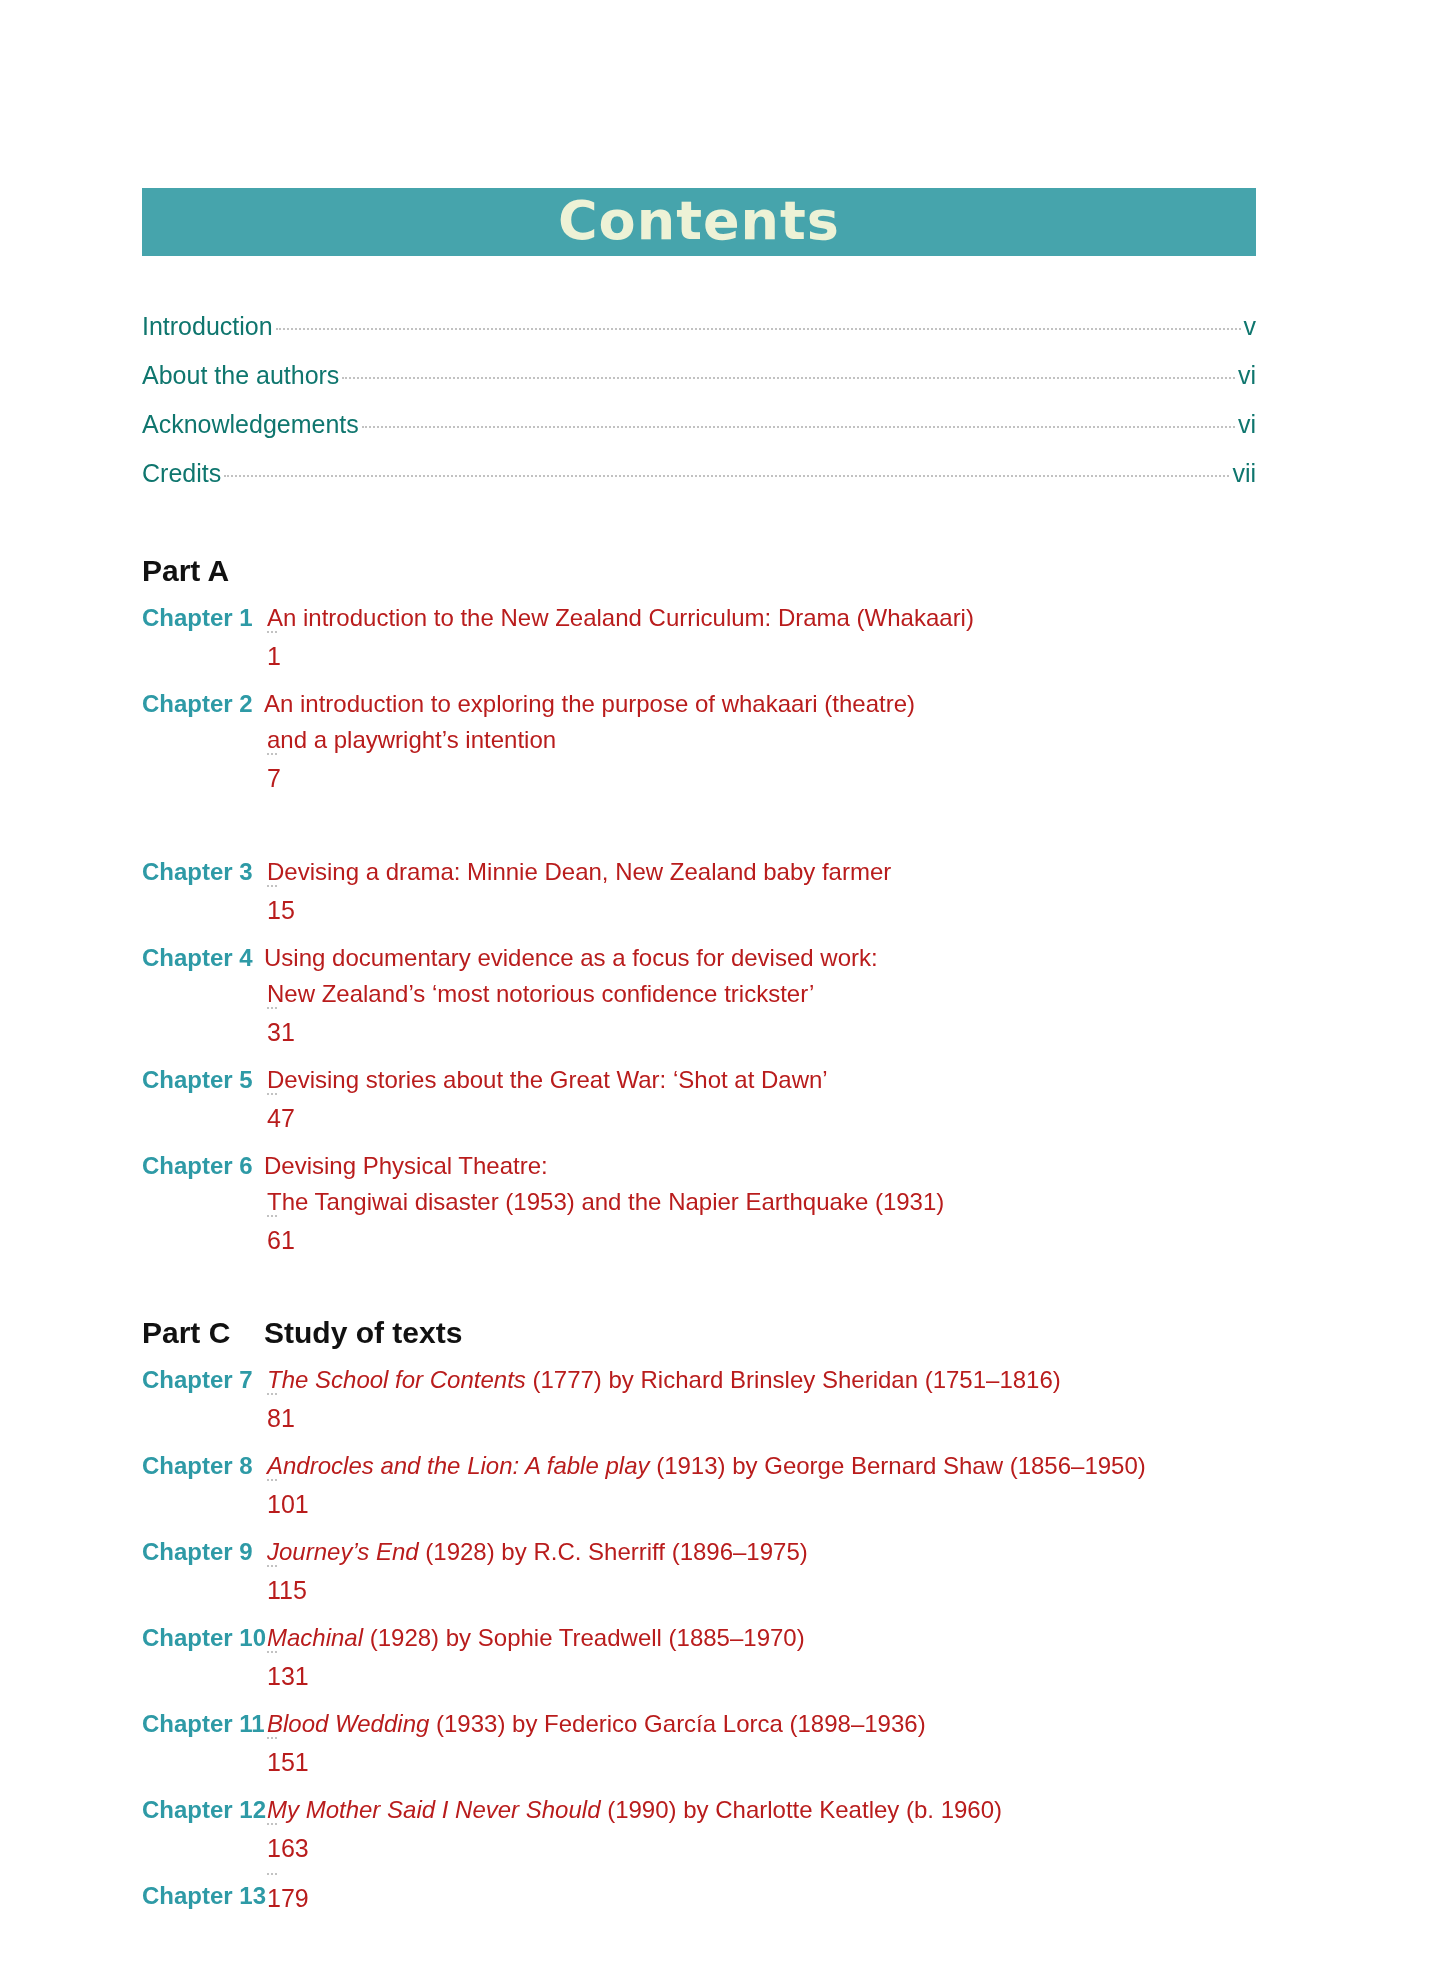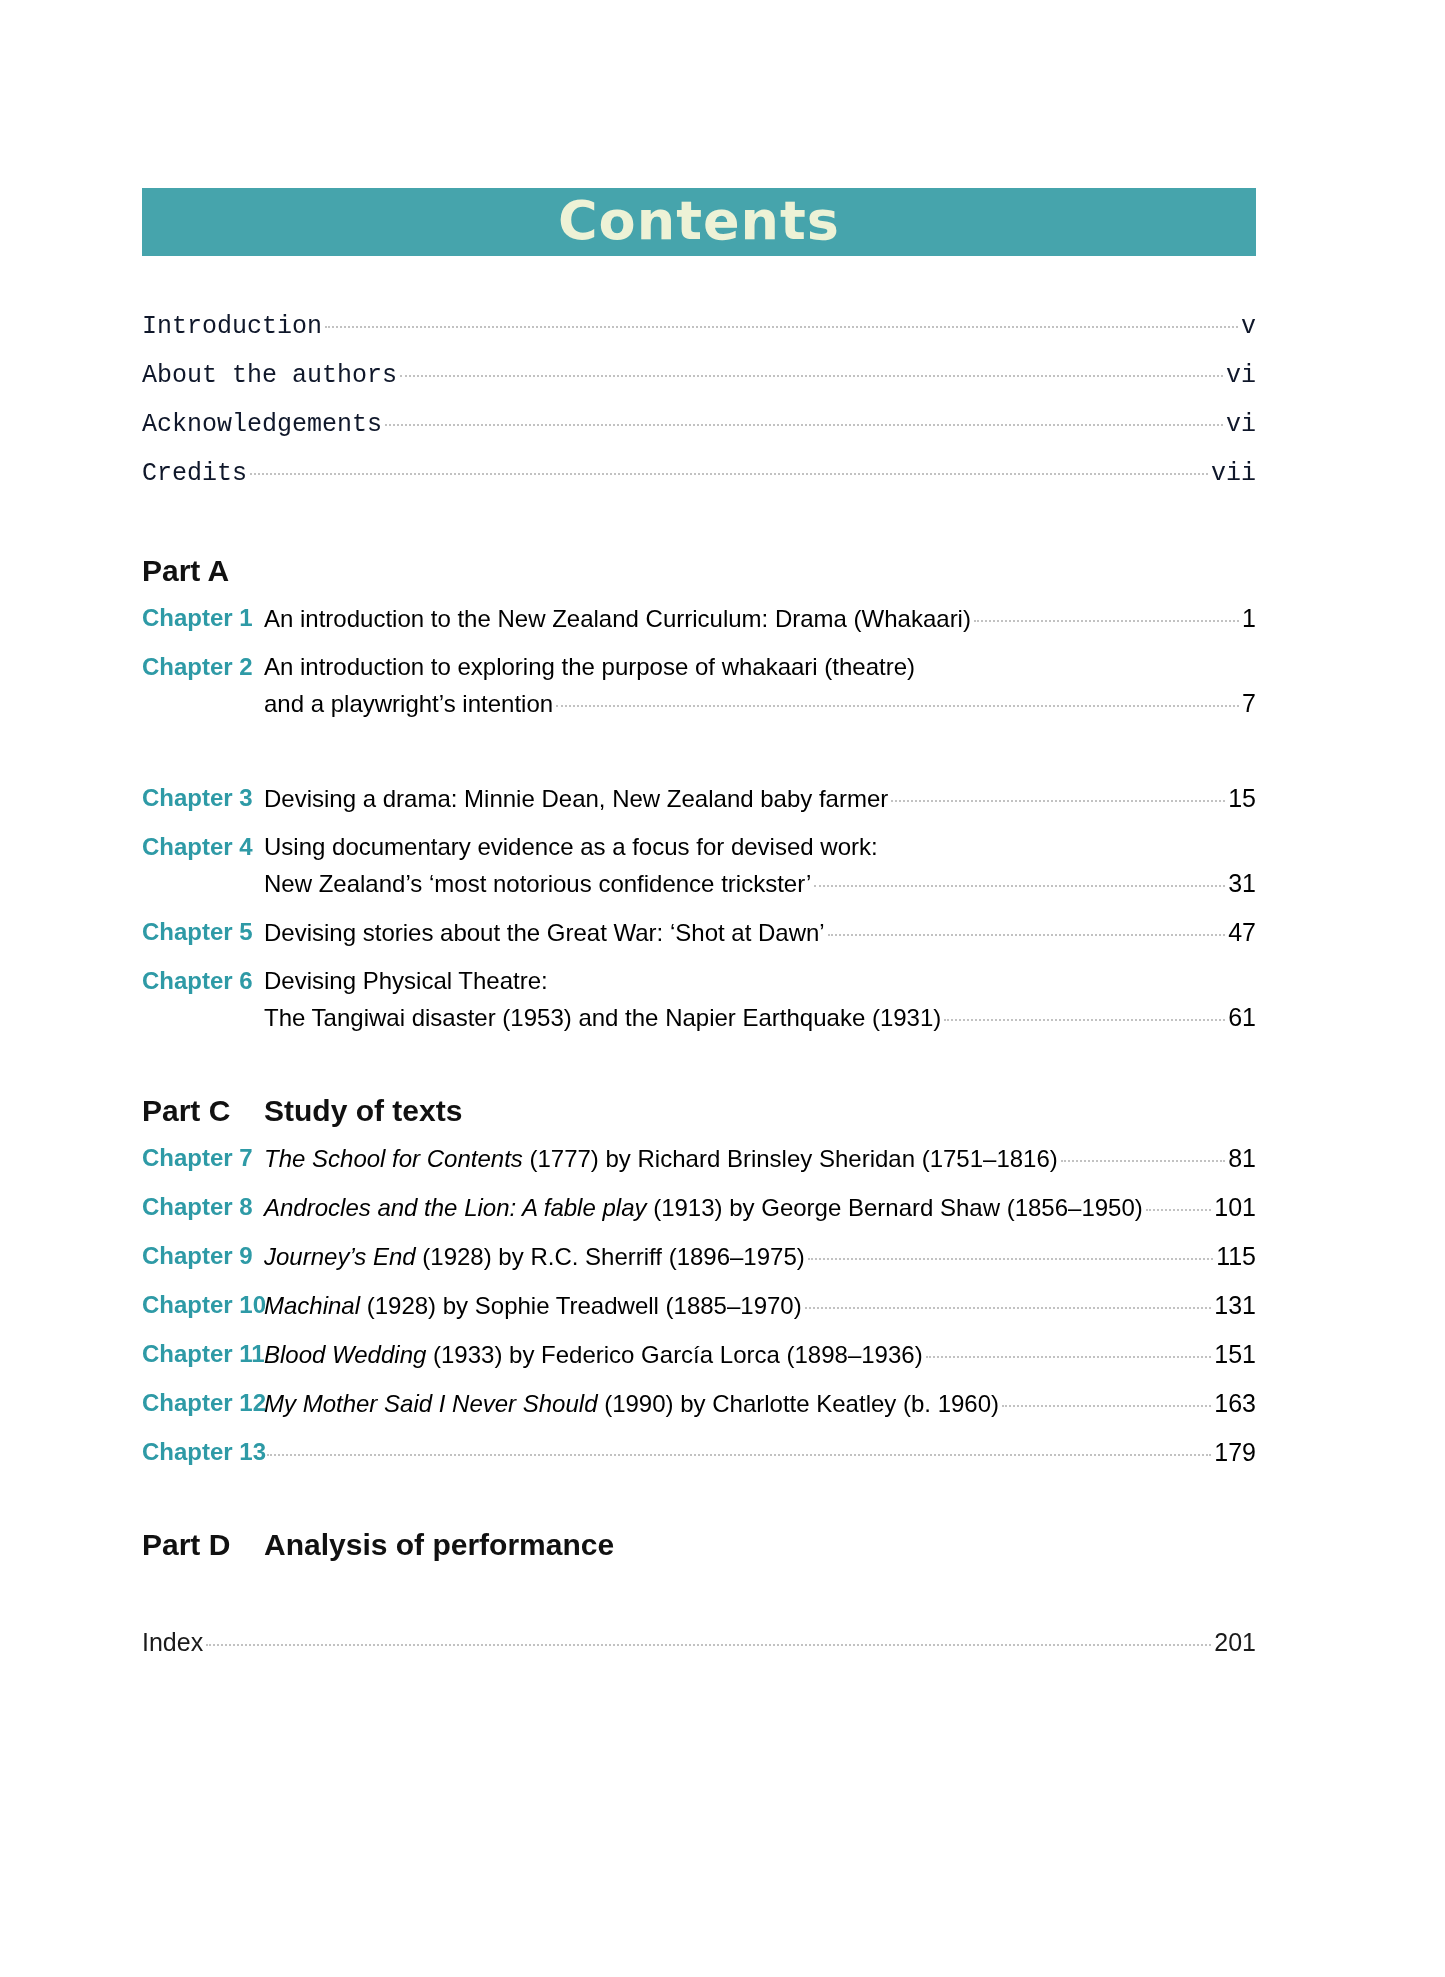--- a/index.html
+++ b/index.html
@@ -55,22 +55,21 @@
     top: 312px;
     width: 1114px;
   }
 
   
   .front-row {
     display: flex;
     align-items: baseline;
     font-size: 25px;
     height: 49px;
-    color: #0f172a;
-    font-family: Liberation Mono, monospace;
+    color: #0f766e;
   }
   .front-row .fm-label { white-space: nowrap; }
   .leader {
     flex: 1 1 auto;
     margin: 0 3px;
     position: relative;
     top: -5px;
     border-bottom: 2px dotted #c2c2c2;
     min-width: 10px;
   }
@@ -117,21 +116,22 @@
   }
   .chap-body {
     flex: 1 1 auto;
     min-width: 0;
   }
   .chap-line {
     display: flex;
     align-items: baseline;
     font-size: 24px;
     line-height: 36px;
-    color: #000000;
+    color: #b91c1c;
+    flex-direction: column;
   }
   .chap-line .txt { white-space: nowrap; }
   .chap-line .txt i,
   .chap-line .txt em { font-style: italic; }
   .chap-line.nolead .txt { white-space: nowrap; }
   .chap-line .spacer { flex: 1 1 auto; }
 
   
   .index-row {
     display: flex;

